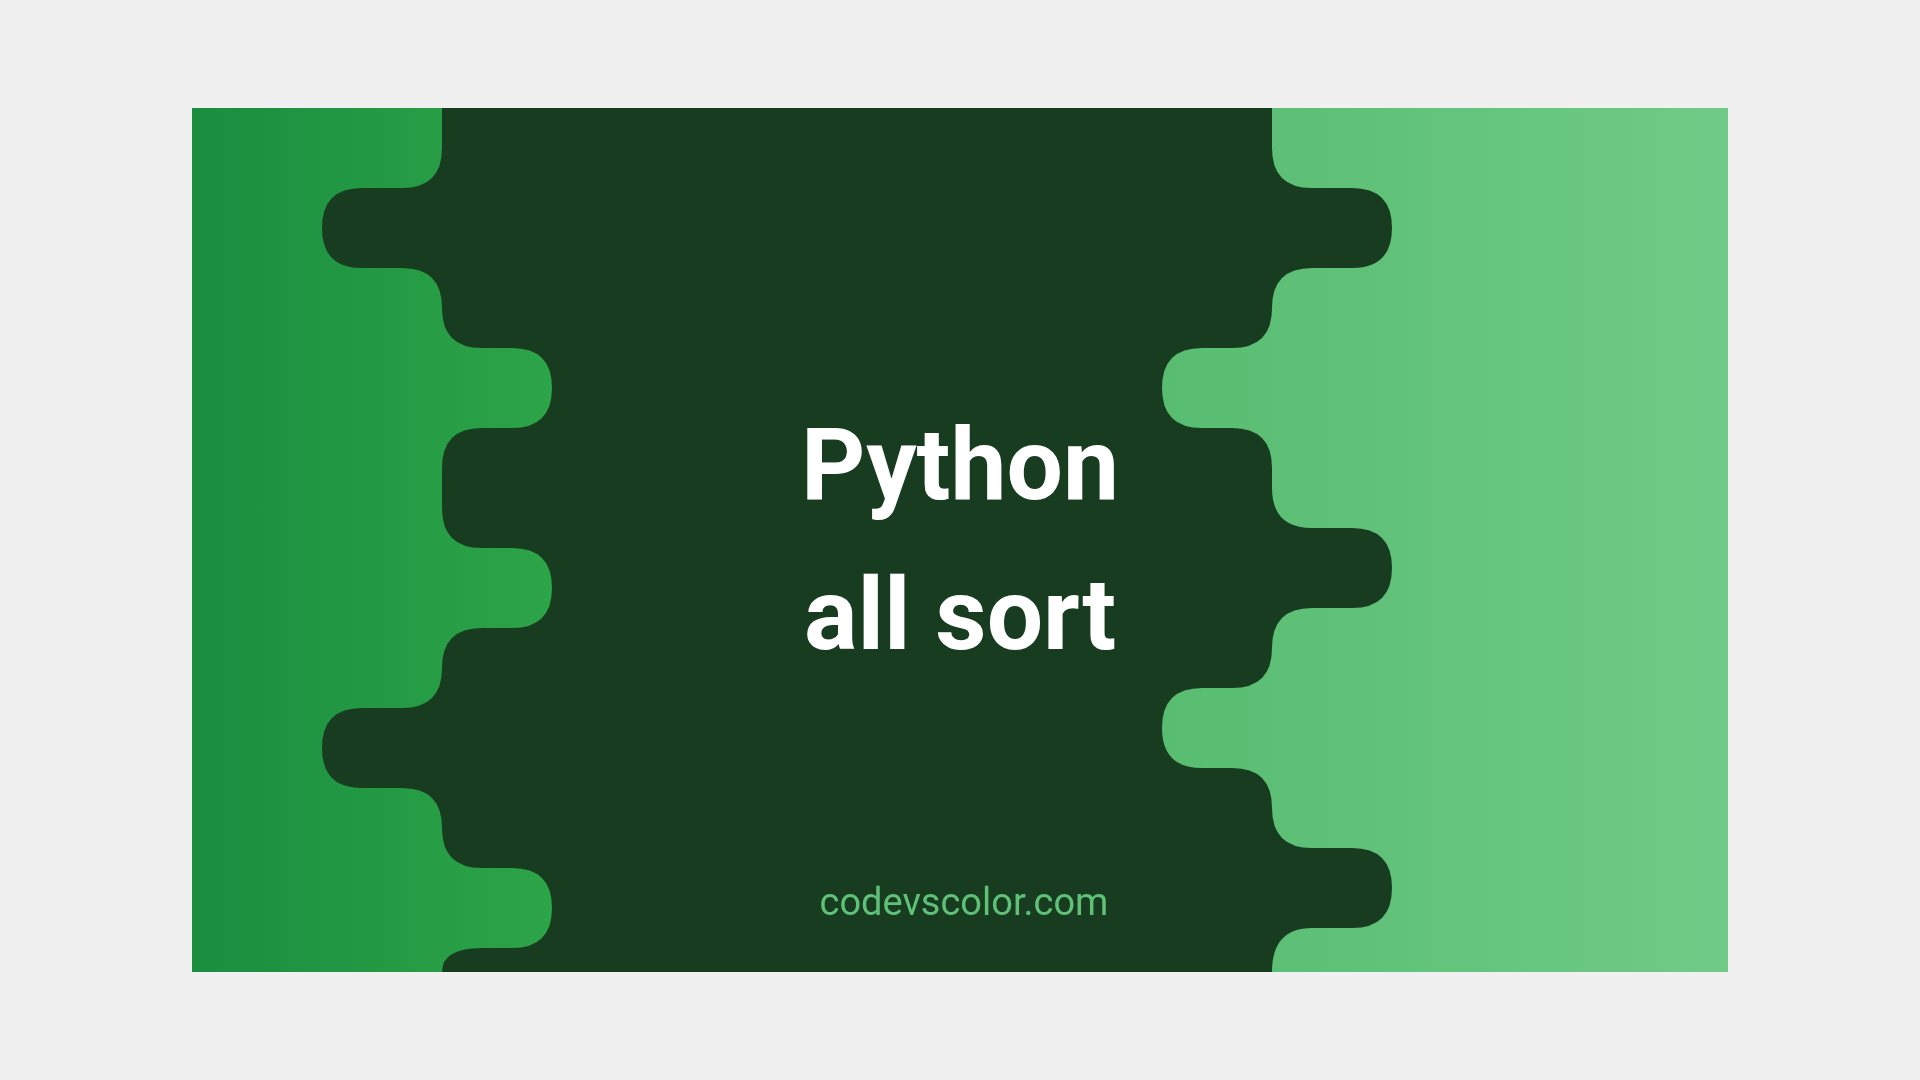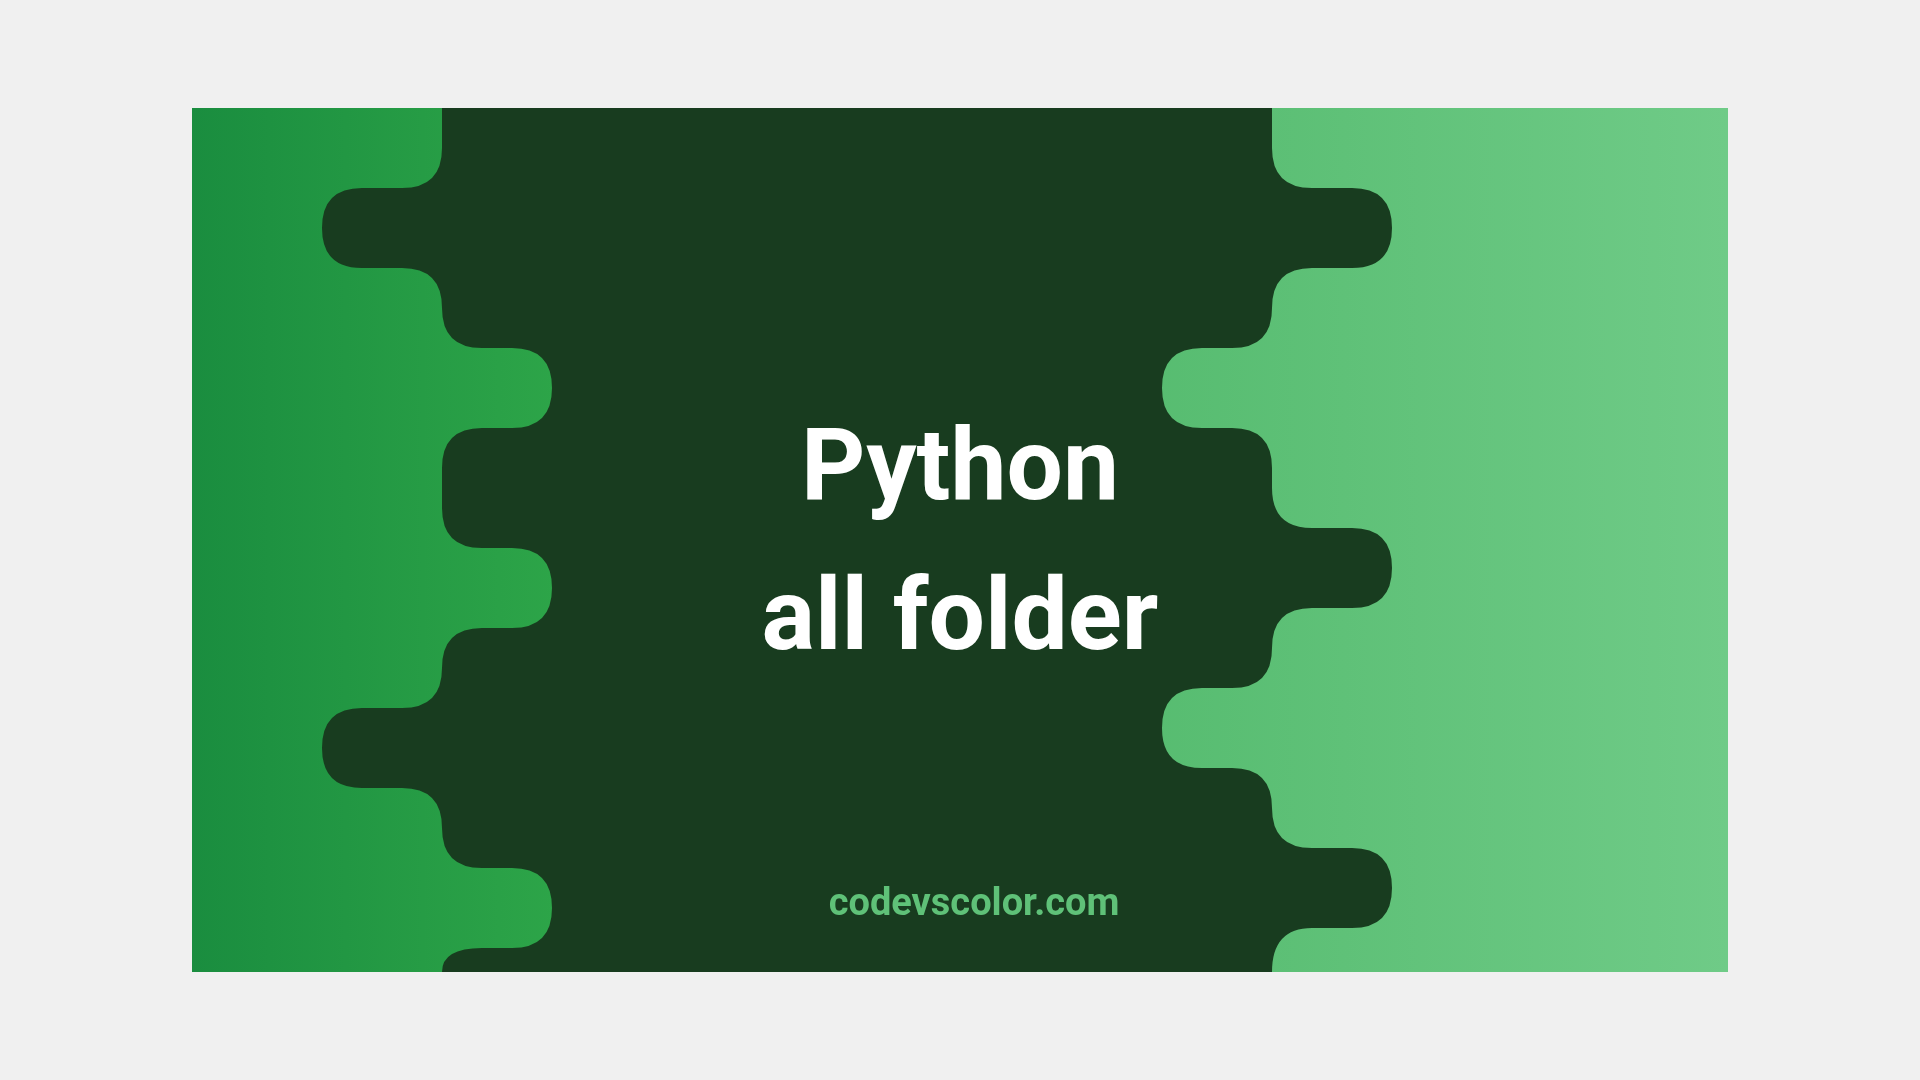--- a/index.html
+++ b/index.html
@@ -47,26 +47,26 @@
       font-weight: 700;
       text-align: center;
       line-height: 1.5;
     }
     .title-line {
       display: block;
     }
     .footer {
       position: absolute;
       bottom: 48px;
-      left: 14px;
+      left: 4px;
       width: 100%;
       text-align: center;
       color: #5fc178;
       font-size: 38px;
-      font-weight: 700;
+      font-weight: 400;
     }
   </style>
 </head>
 <body>
 
 <div class="banner">
   <svg class="blob" viewBox="0 0 1536 864" preserveAspectRatio="none">
     <path fill="#183c1f" d="
       M 250 0
       L 250 40
@@ -134,18 +134,18 @@
       L 1120 80
       Q 1080 80 1080 40
       L 1080 0
       Z
     "></path>
   </svg>
 
   <div class="content">
     <h1 class="title">
       <span class="title-line">Python</span>
-      <span class="title-line">all folder</span>
+      <span class="title-line">all sort</span>
     </h1>
   </div>
 
   <div class="footer">codevscolor.com</div>
 </div>
 
 </body></html>

